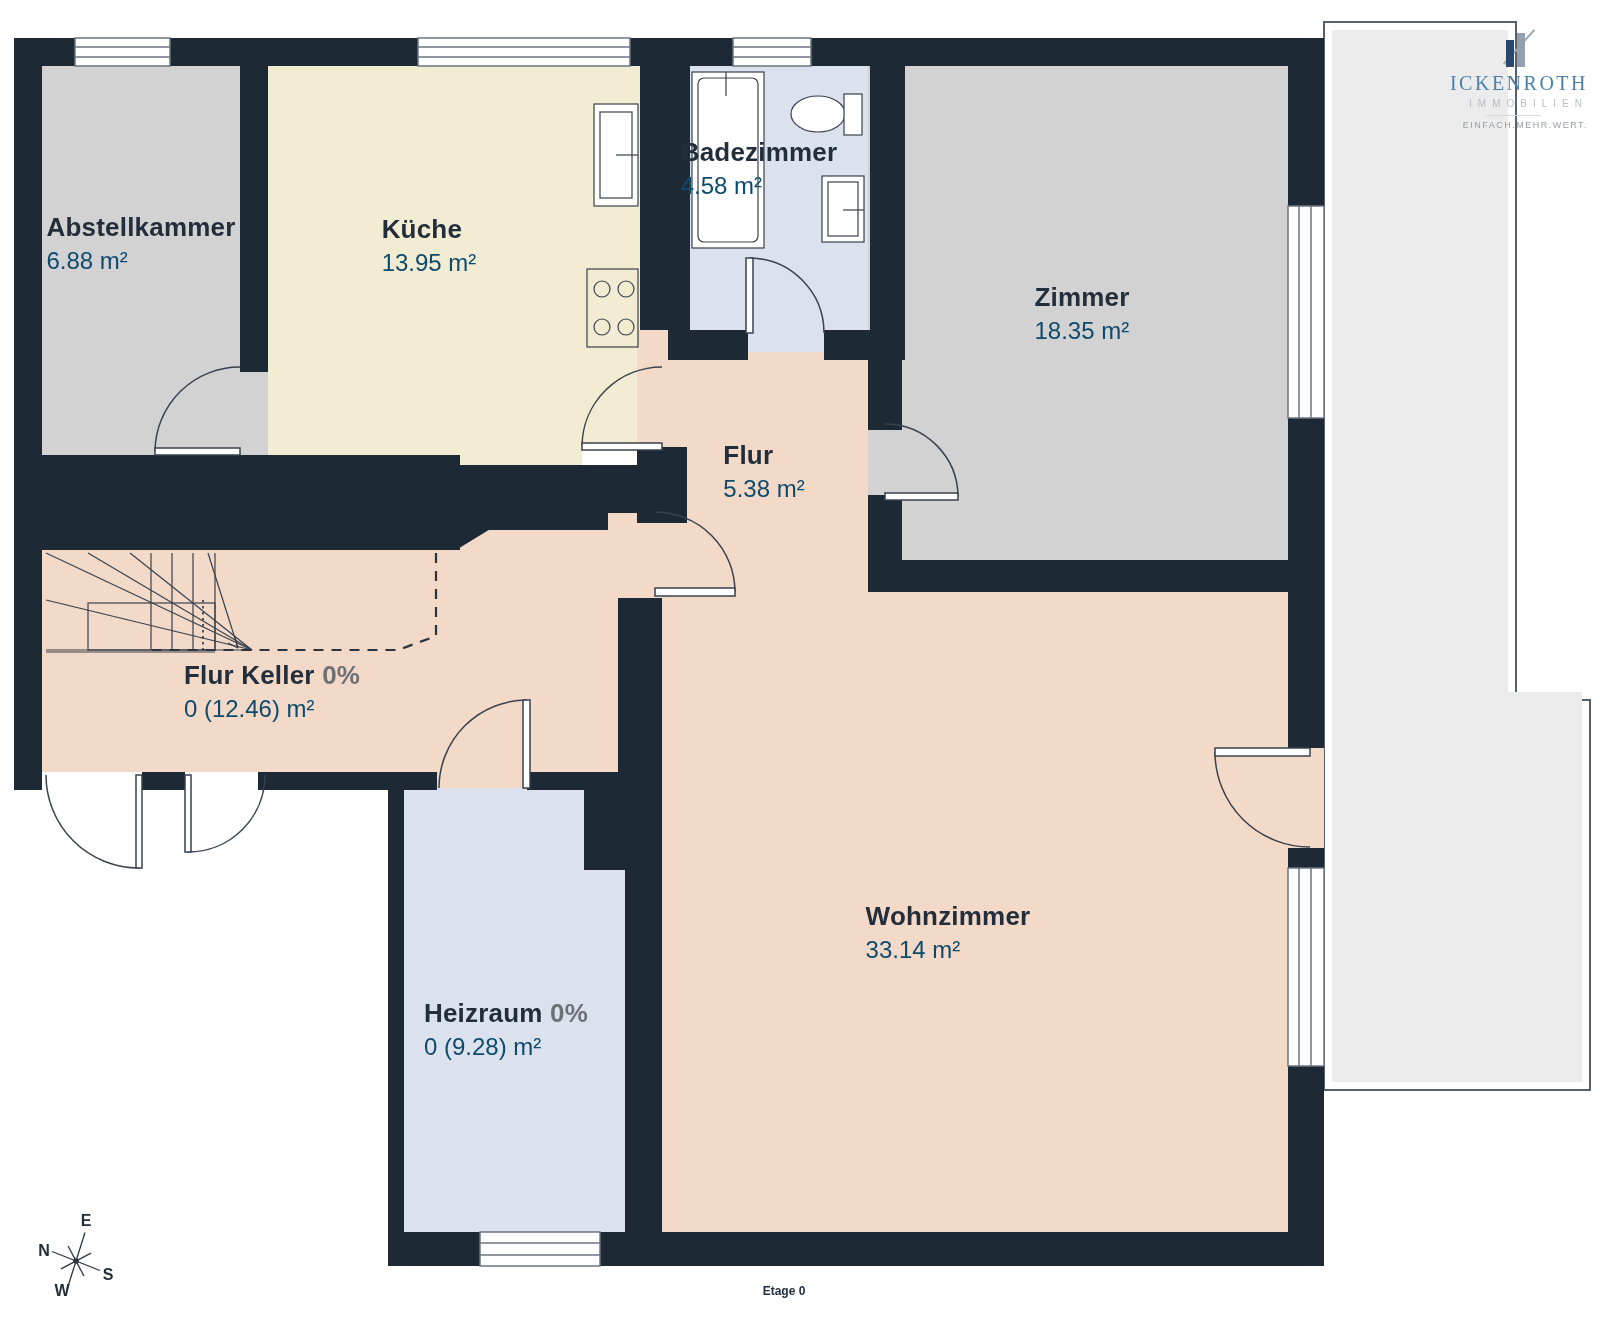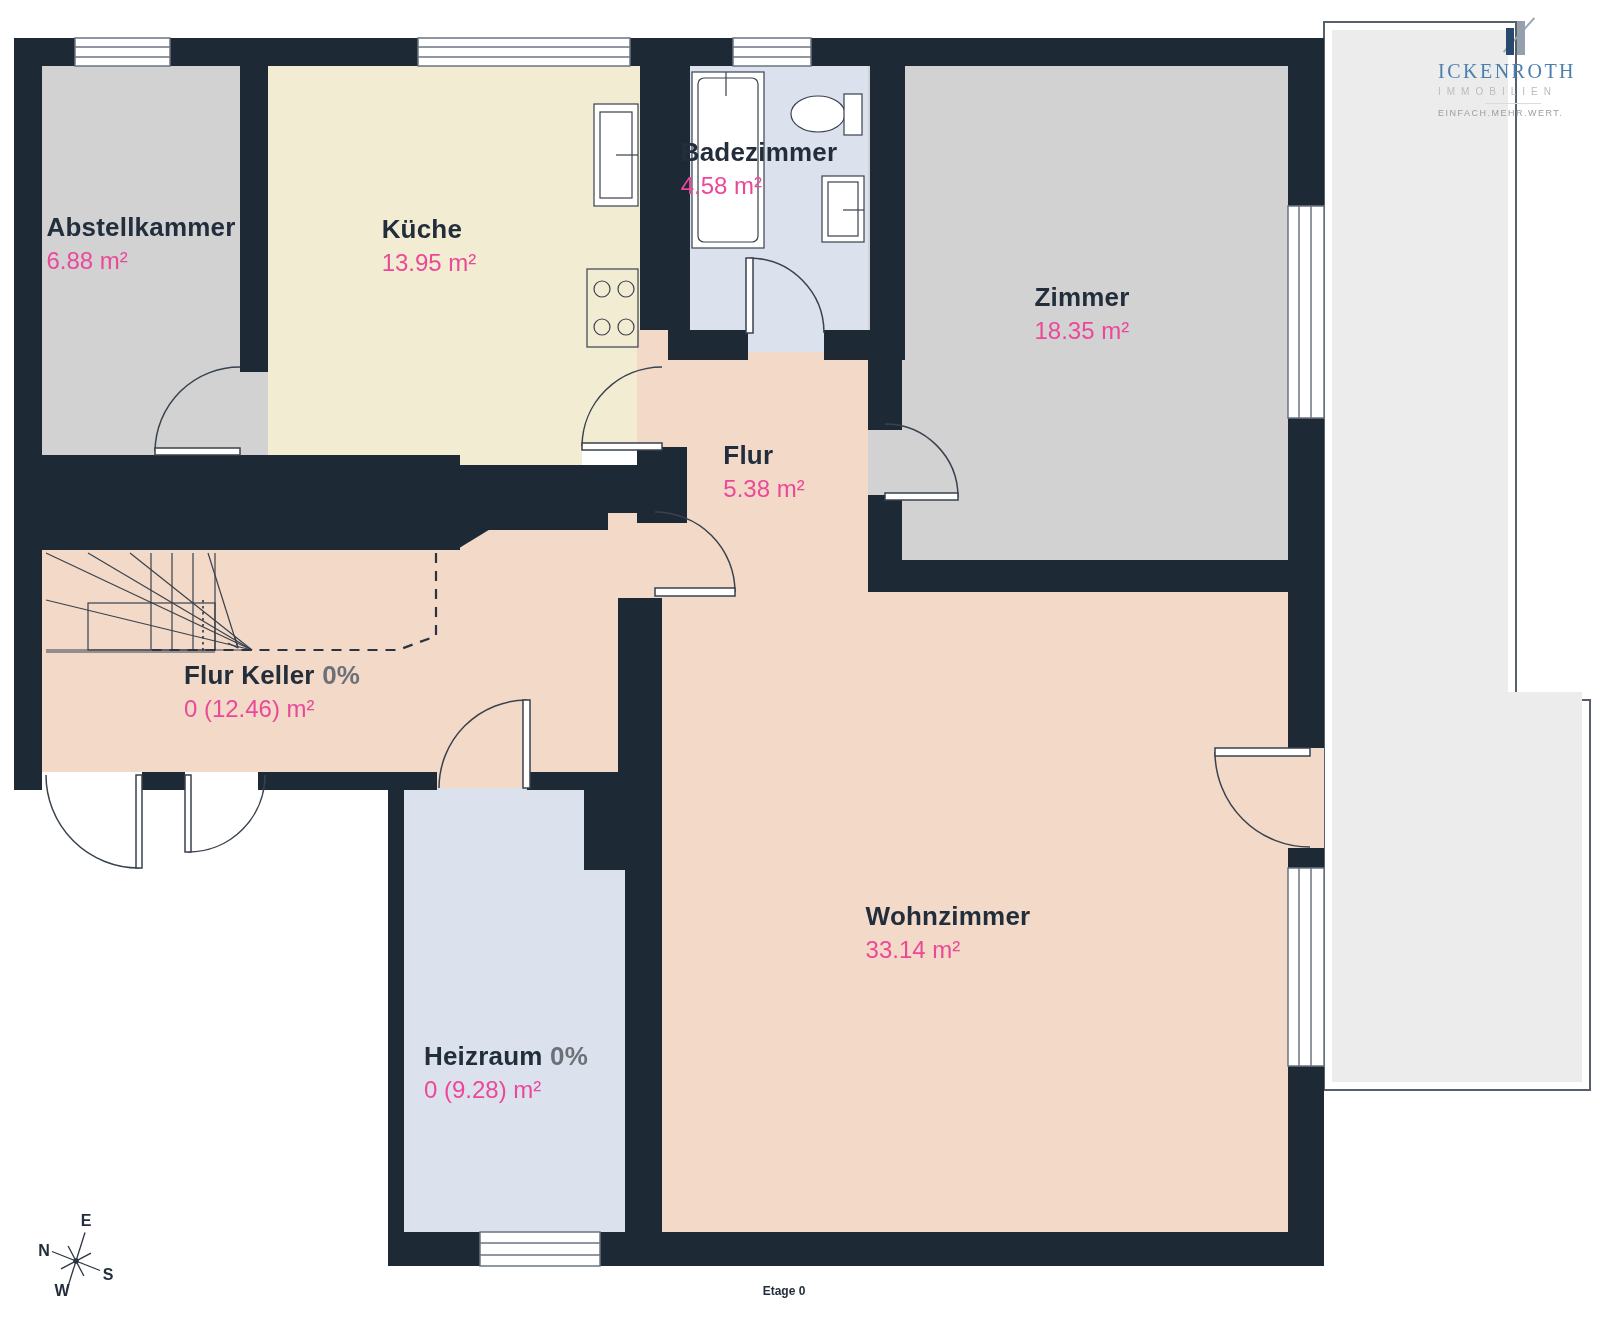--- a/index.html
+++ b/index.html
@@ -3,25 +3,25 @@
 <meta charset="utf-8">
 <style>
   html,body{margin:0;padding:0;background:#ffffff;}
   #stage{position:relative;width:1600px;height:1340px;background:#ffffff;overflow:hidden;
          font-family:"Liberation Sans", sans-serif;}
   #plan-svg{position:absolute;left:0;top:0;}
   .room-label{position:absolute;transform:translate(-50%,-50%);white-space:nowrap;
               pointer-events:none;}
   .room-label .rn{font-size:26px;font-weight:bold;color:#232e3c;letter-spacing:.2px;line-height:1.35;}
   .room-label .rn .pct{font-weight:bold;color:#6d7177;}
-  .room-label .ra{font-size:24px;color:#ec4899;line-height:1.3;}
+  .room-label .ra{font-size:24px;color:#0c4a6e;line-height:1.3;}
   .floor-label{position:absolute;transform:translate(-50%,-50%);font-size:12px;font-weight:bold;
                color:#232e3c;}
   
-  .logo{position:absolute;left:1438px;top:16px;width:150px;text-align:left;}
+  .logo{position:absolute;left:1438px;top:28px;width:150px;text-align:right;}
   .logo .icon{position:relative;height:42px;margin-bottom:2px;}
   .logo .icon .bar-dark{position:absolute;left:68px;top:12px;width:8px;height:27px;background:#27496d;}
   .logo .icon .bar-gray{position:absolute;left:79px;top:5px;width:8px;height:34px;background:#94a1ad;}
   .logo .icon .roof{position:absolute;left:58px;top:18px;width:46px;height:2px;background:#9aa7b1;
                     transform:rotate(-48deg);}
   .logo .brand{font-family:"Liberation Serif", serif;font-size:20px;color:#4b80ae;letter-spacing:2.5px;}
   .logo .subtitle{font-size:10px;color:#b7bdc4;letter-spacing:6px;margin-top:3px;}
   .logo .divider{width:56px;height:1px;background:#d9dcdf;margin:6px auto 4px auto;}
   .logo .tagline{font-size:9px;color:#979da6;letter-spacing:1.5px;}
 </style>
@@ -235,21 +235,21 @@
     <div class="ra">18.35 m²</div>
   </div>
   <div class="room-label" style="left:764px;top:471px">
     <div class="rn"><span>Flur</span><span class="pct"></span></div>
     <div class="ra">5.38 m²</div>
   </div>
   <div class="room-label" style="left:272px;top:691px">
     <div class="rn"><span>Flur Keller</span> <span class="pct">0%</span></div>
     <div class="ra">0 (12.46) m²</div>
   </div>
-  <div class="room-label" style="left:506px;top:1072px">
+  <div class="room-label" style="left:506px;top:1029px">
     <div class="rn"><span>Heizraum</span> <span class="pct">0%</span></div>
     <div class="ra">0 (9.28) m²</div>
   </div>
   <div class="room-label" style="left:948px;top:932px">
     <div class="rn"><span>Wohnzimmer</span><span class="pct"></span></div>
     <div class="ra">33.14 m²</div>
   </div>
 
   <div class="floor-label" style="left:784px;top:1291px">Etage 0</div>
 

